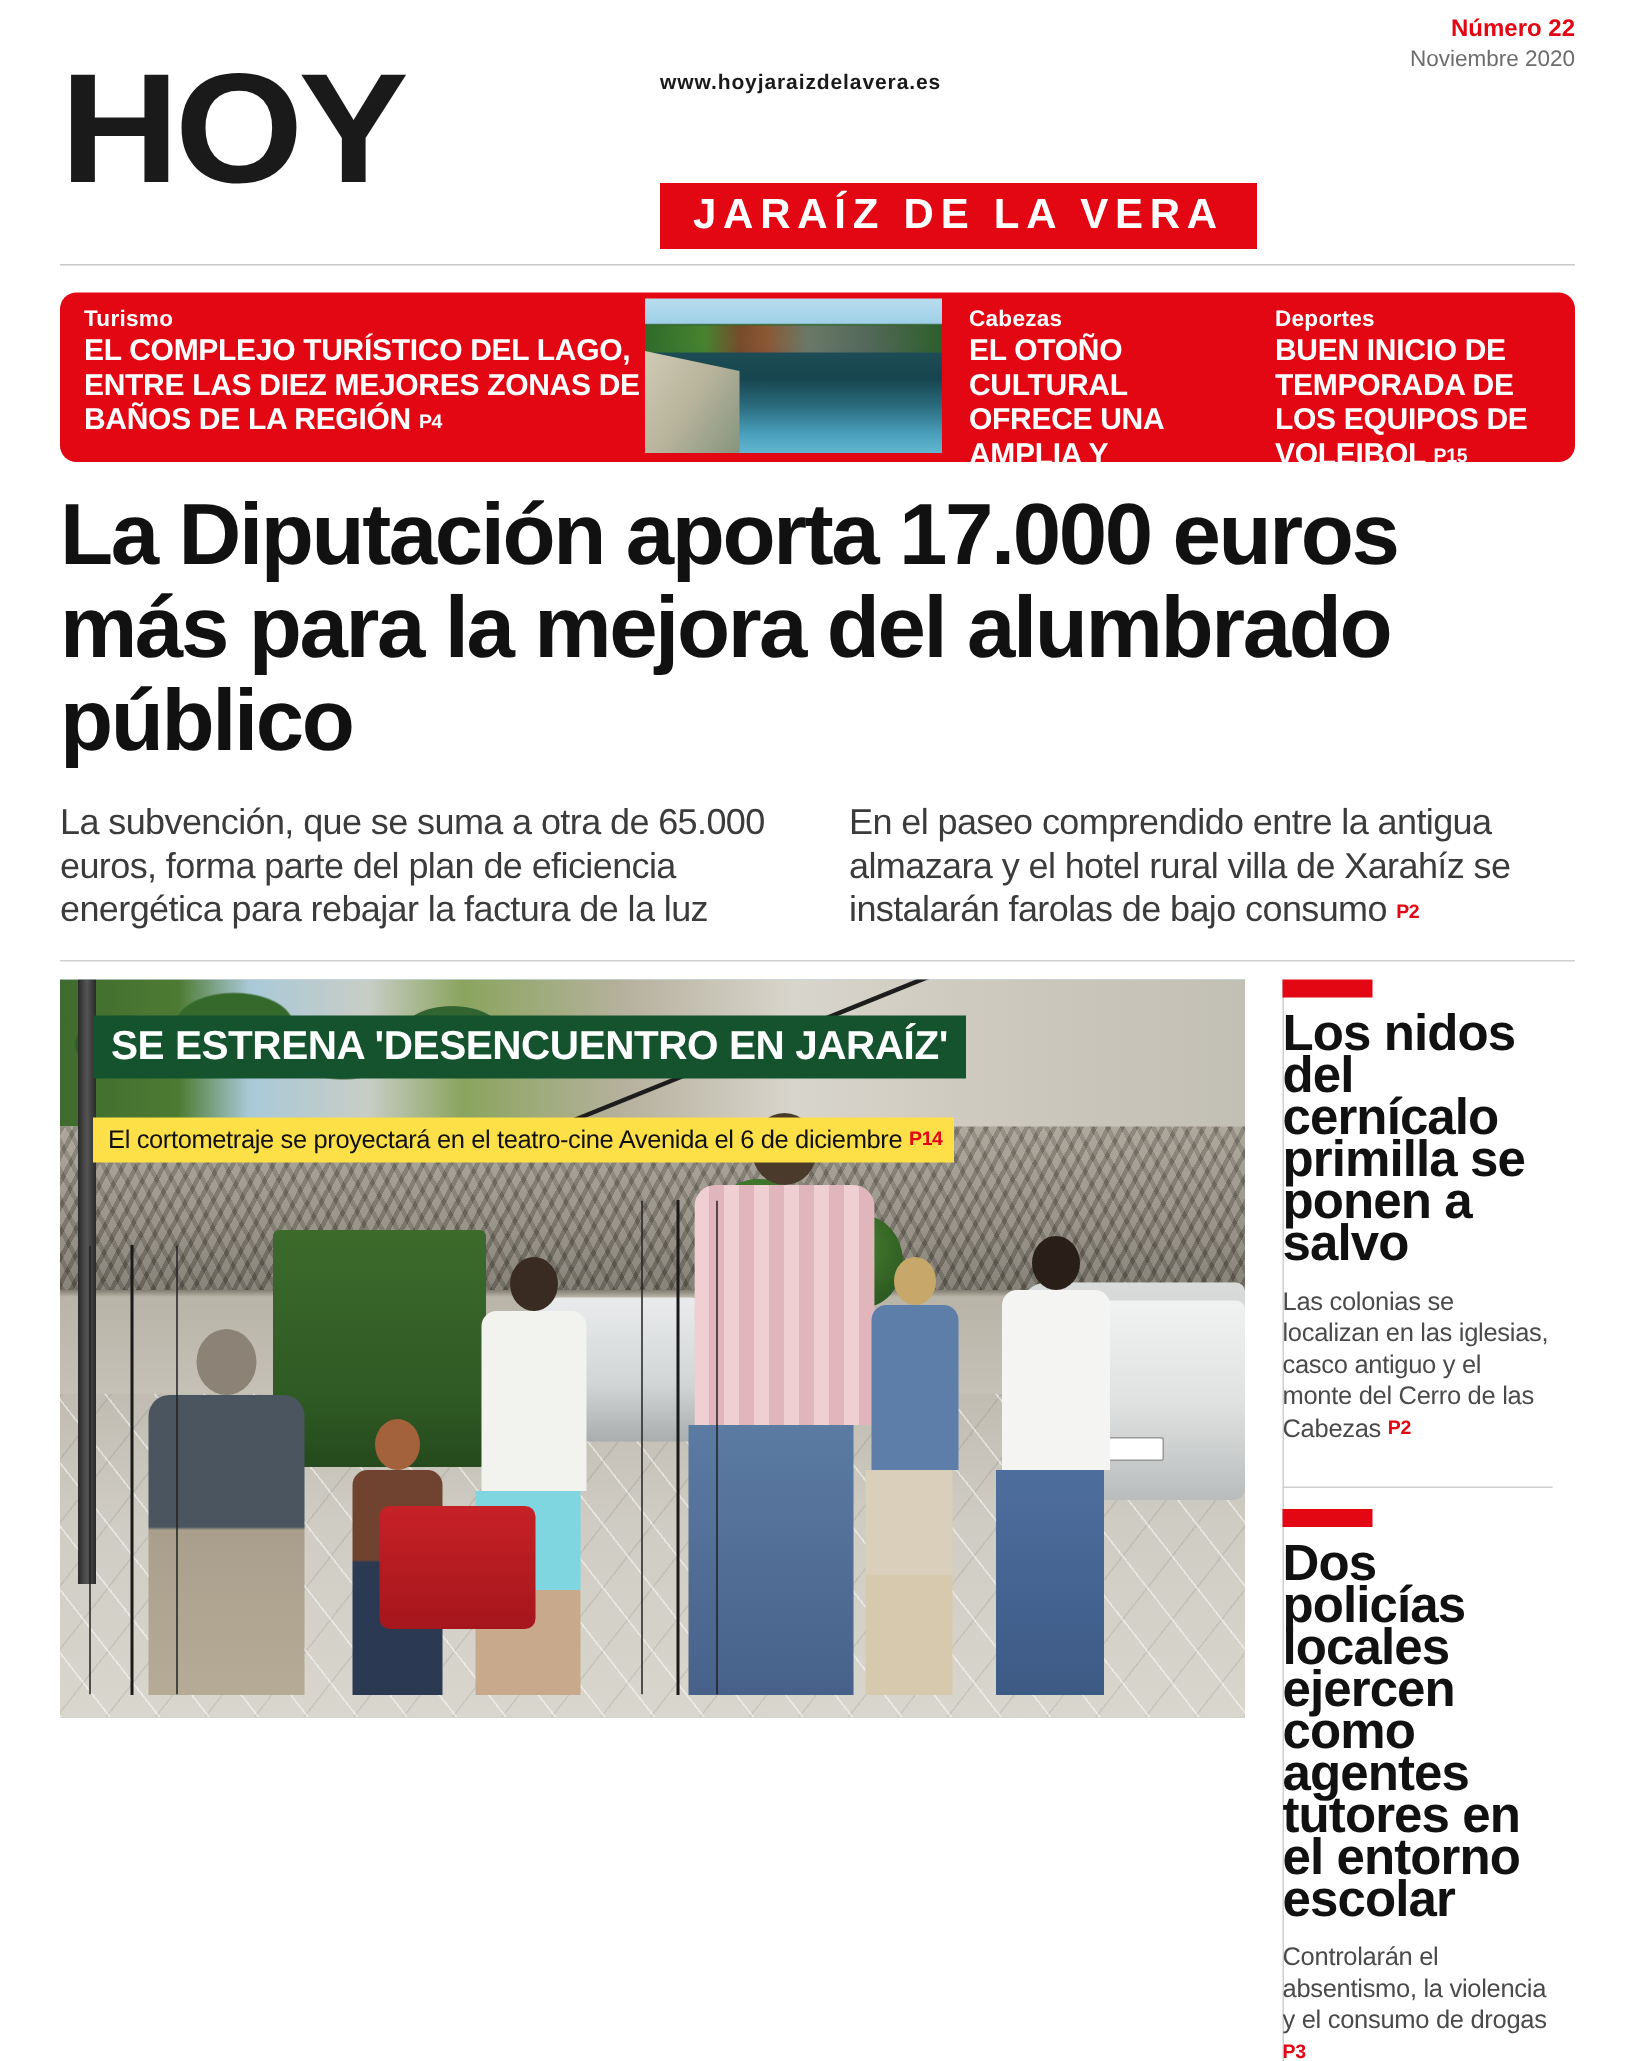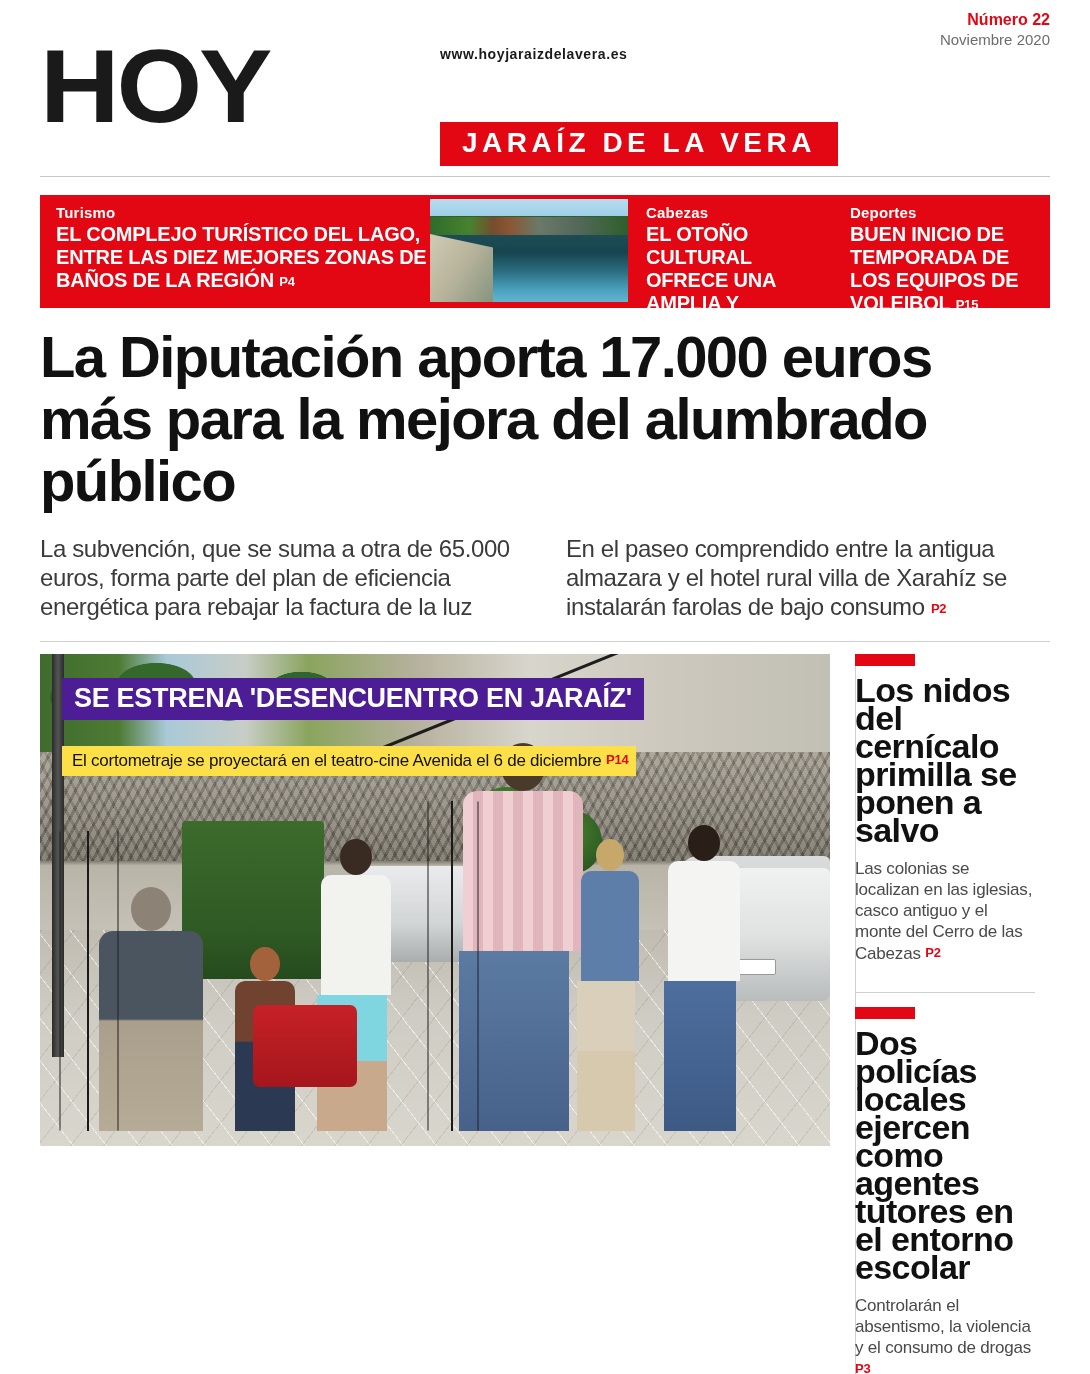--- a/index.html
+++ b/index.html
@@ -86,20 +86,21 @@
   }
 
   
   .redstrip {
     position: relative;
     margin-top: 18px;
     height: 113px;
     background: #e30613;
     display: flex;
     overflow: hidden;
+    border-radius: 11px;
   }
   .redstrip-col {
     position: relative;
     color: #ffffff;
     padding: 9px 0 0 0;
   }
   .rs-kicker {
     font-size: 15px;
     font-weight: bold;
     line-height: 18px;
@@ -363,21 +364,21 @@
   }
   .lamppost {
     position: absolute; left: 1.5%; top: 0; width: 12px; height: 82%;
     background: linear-gradient(90deg,#2a2a2a,#555,#2a2a2a);
   }
 
   
   .photo-title {
     position: absolute;
     left: 22px; top: 24px;
-    background: #4c1d95;
+    background: #14532d;
     color: #ffffff;
     font-size: 27px;
     font-weight: bold;
     letter-spacing: -0.3px;
     padding: 5px 12px 7px 12px;
     line-height: 30px;
     white-space: nowrap;
   }
   .photo-caption {
     position: absolute;

